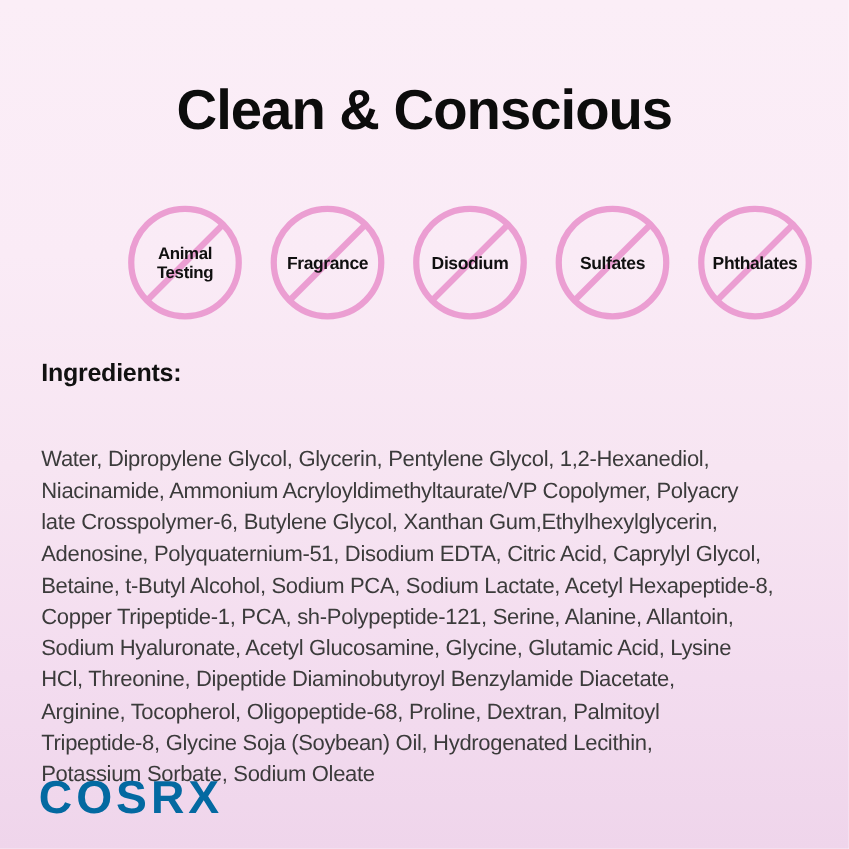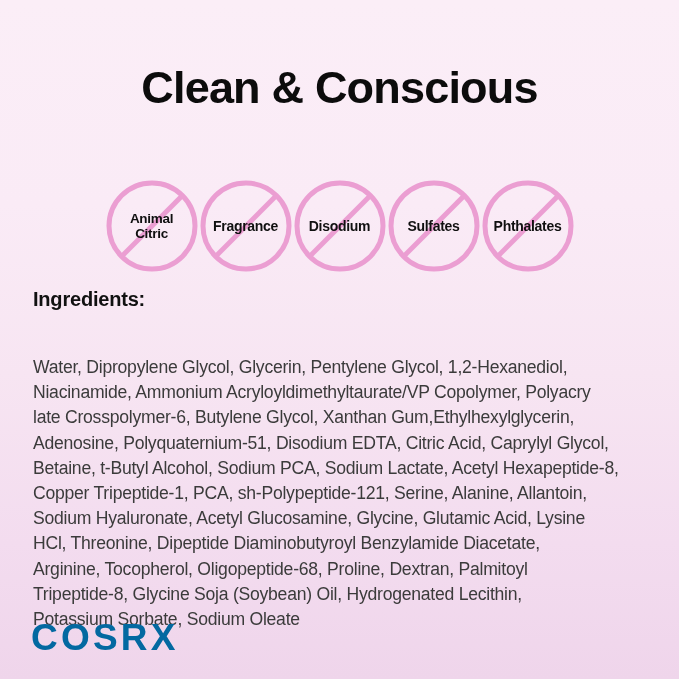--- a/index.html
+++ b/index.html
@@ -33,27 +33,28 @@
     font-weight: bold;
     letter-spacing: -0.8px;
     color: #0C0C0C;
     font-family: "Liberation Sans", sans-serif;
     white-space: nowrap;
   }
 
   
   .badge-row {
     position: absolute;
-    top: 179px;
+    top: 163px;
     left: 28px;
     width: 623px;
     height: 94px;
     display: flex;
-    justify-content: center;
+    justify-content: flex-end;
     align-items: center;
+    gap: 20px;
   }
   .badge {
     position: relative;
     width: 94px;
     height: 94px;
     flex: 0 0 94px;
     display: flex;
     align-items: center;
     justify-content: center;
   }
@@ -128,21 +129,21 @@
 
   <div class="badge-row">
 
     <div class="badge">
       <svg viewBox="0 0 94 94">
         <circle cx="47" cy="47" r="43" fill="none" stroke="#EB9ED2" stroke-width="5"></circle>
         <line x1="16.6" y1="77.4" x2="77.4" y2="16.6" stroke="#EB9ED2" stroke-width="5" stroke-linecap="butt"></line>
       </svg>
       <div class="badge-label two-line">
         <span>Animal</span><br>
-        <span>Citric</span>
+        <span>Testing</span>
       </div>
     </div>
 
     <div class="badge">
       <svg viewBox="0 0 94 94">
         <circle cx="47" cy="47" r="43" fill="none" stroke="#EB9ED2" stroke-width="5"></circle>
         <line x1="16.6" y1="77.4" x2="77.4" y2="16.6" stroke="#EB9ED2" stroke-width="5" stroke-linecap="butt"></line>
       </svg>
       <div class="badge-label">Fragrance</div>
     </div>

